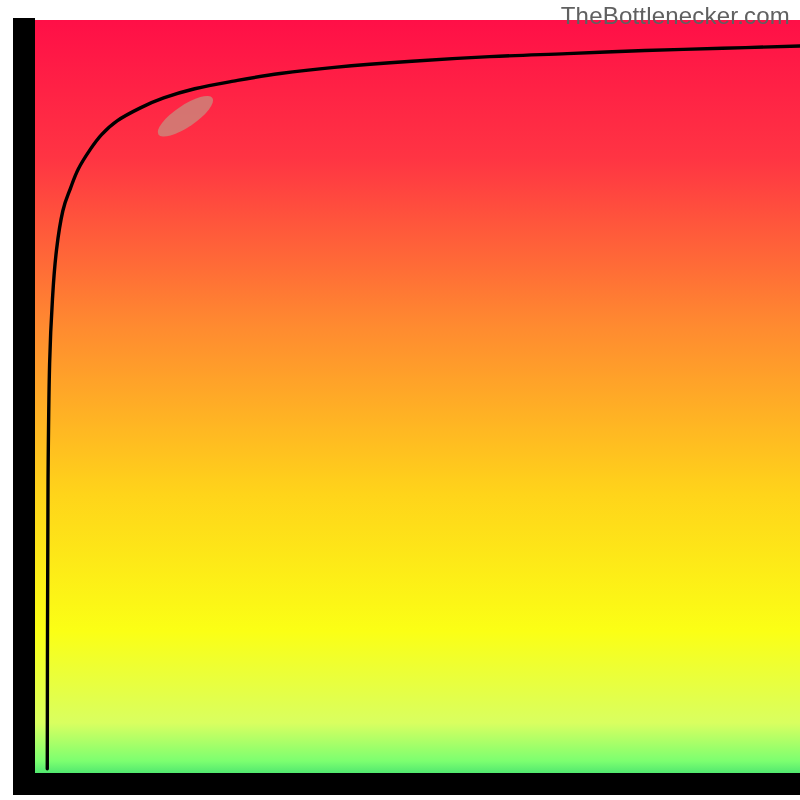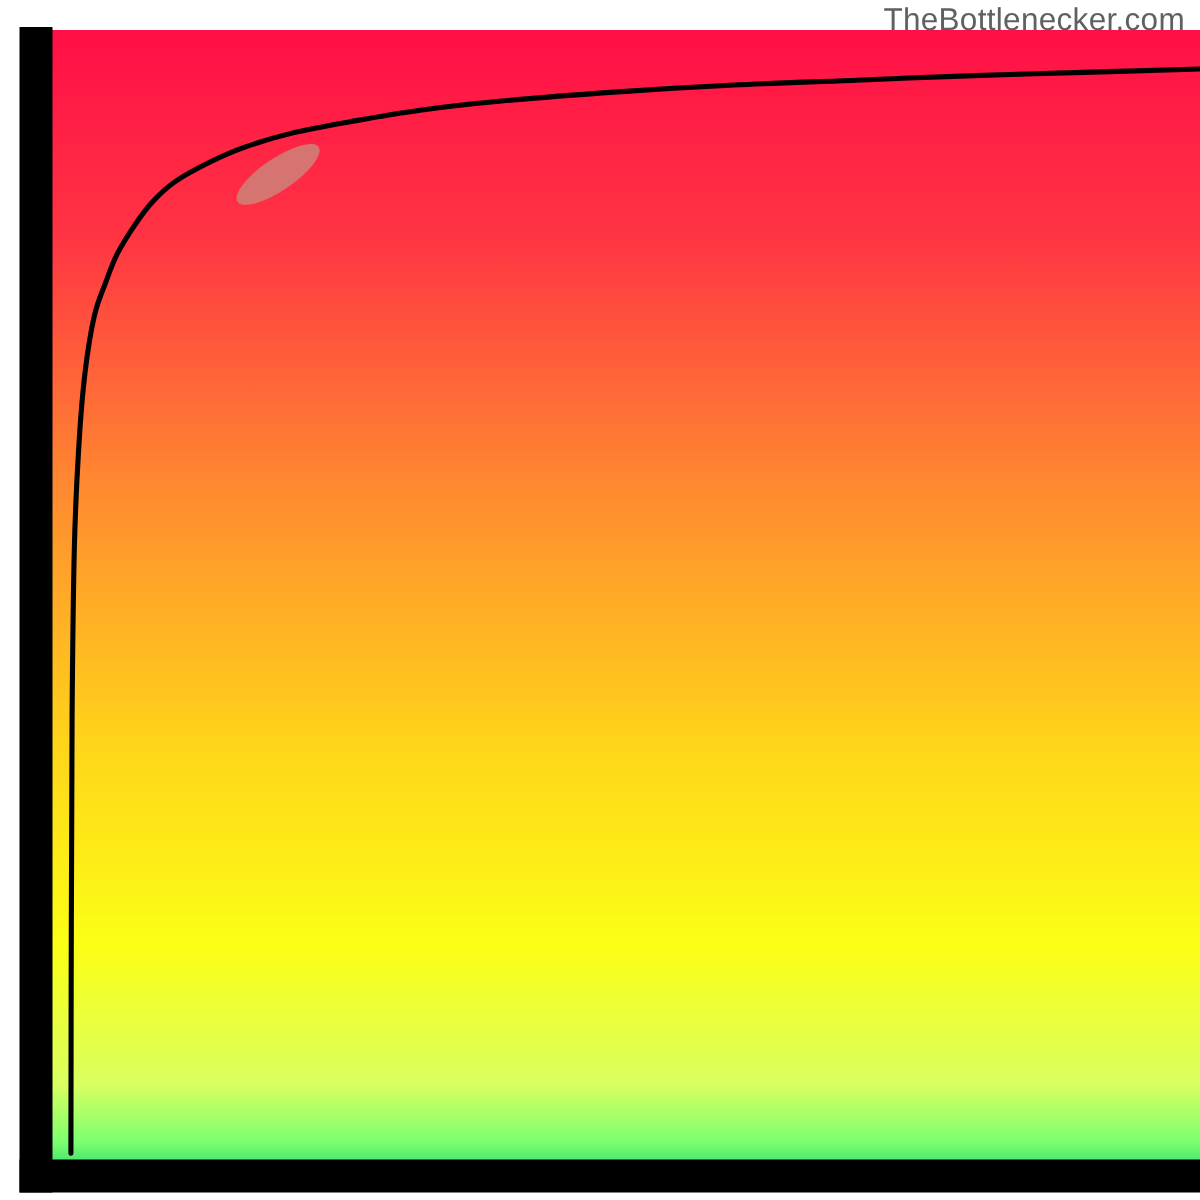--- a/index.html
+++ b/index.html
@@ -14,21 +14,21 @@
   .stage {
     position: relative;
     width: 800px;
     height: 800px;
   }
   .watermark {
     position: absolute;
     top: 2px;
     right: 10px;
     color: #606060;
-    font-size: 21px;
+    font-size: 24px;
     font-weight: 400;
     letter-spacing: 0.2px;
     z-index: 50;
   }
   svg.plot {
     position: absolute;
     left: 0;
     top: 0;
     width: 800px;
     height: 800px;

